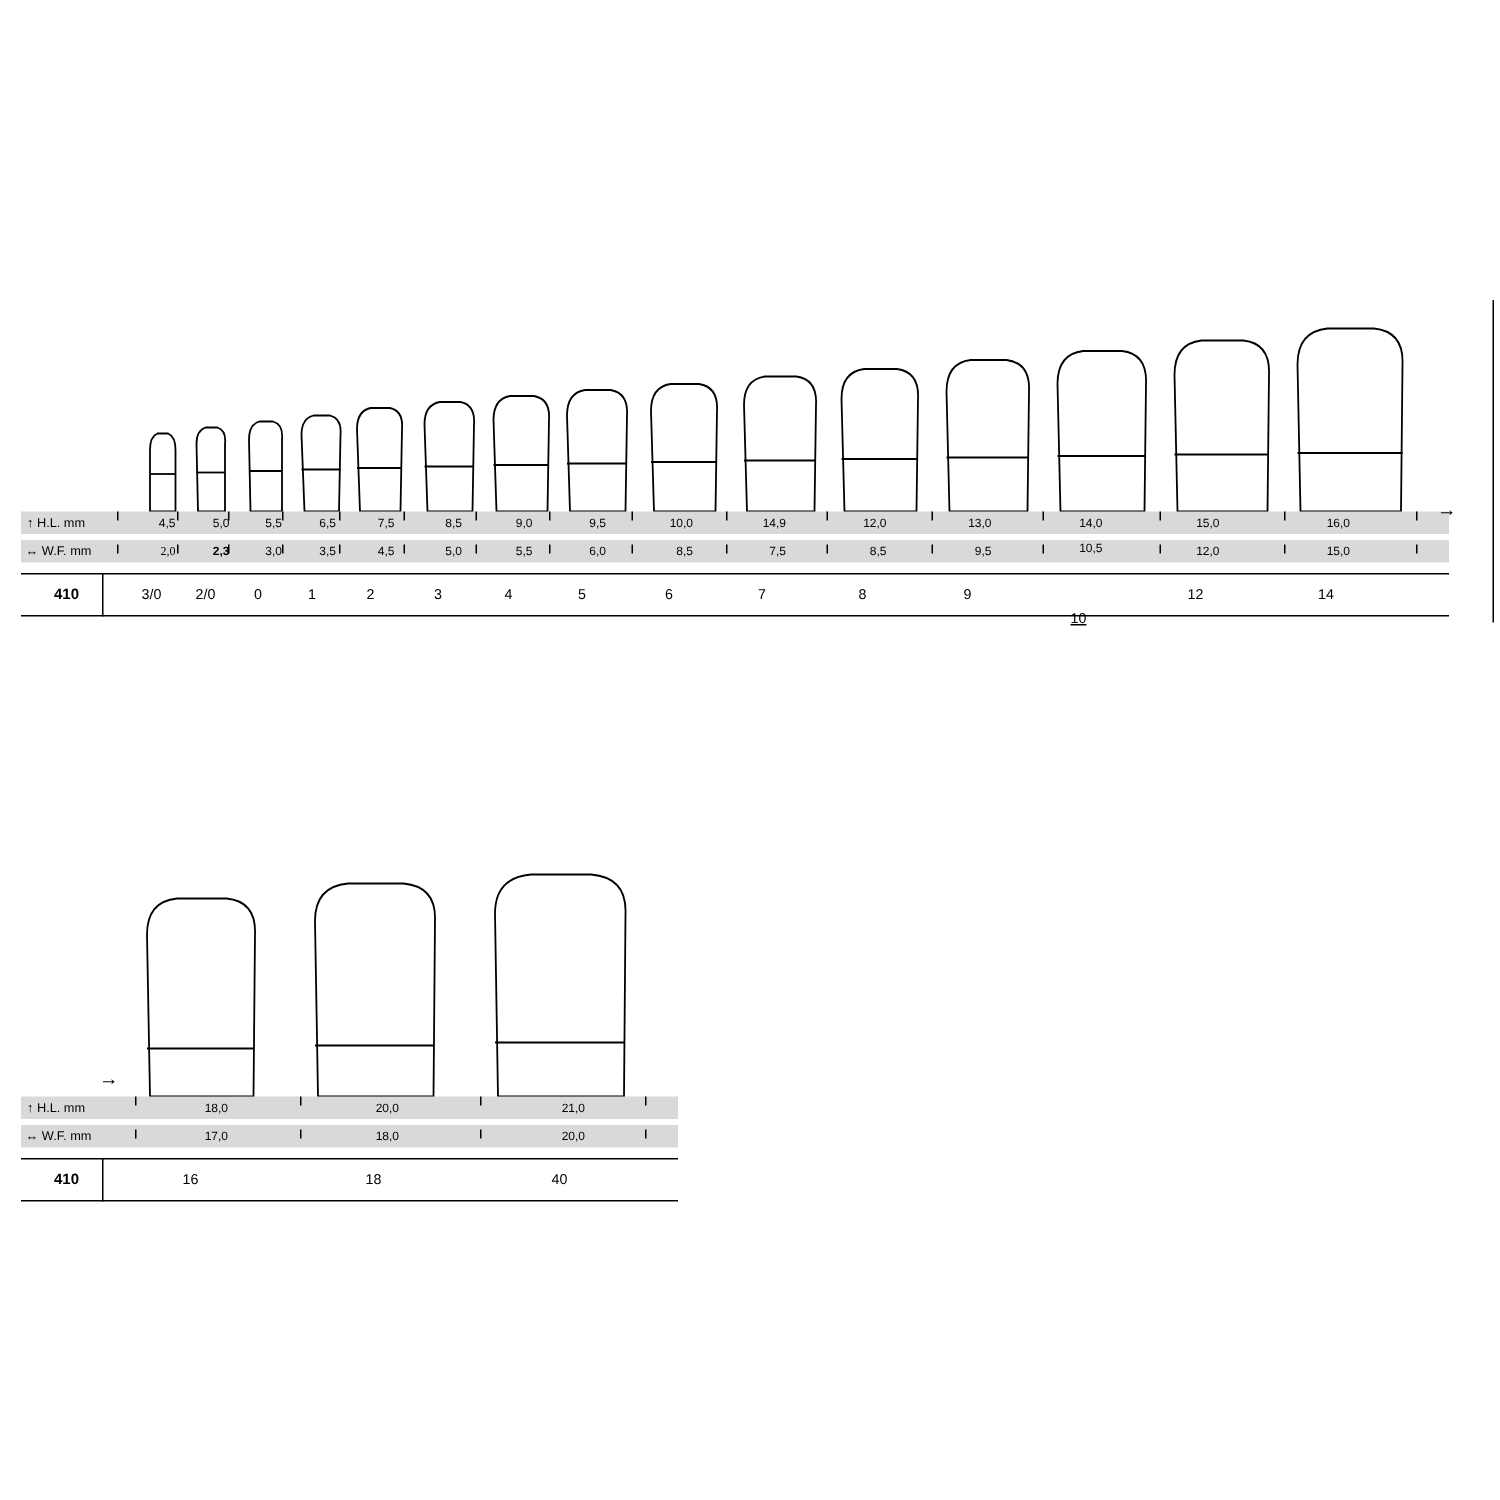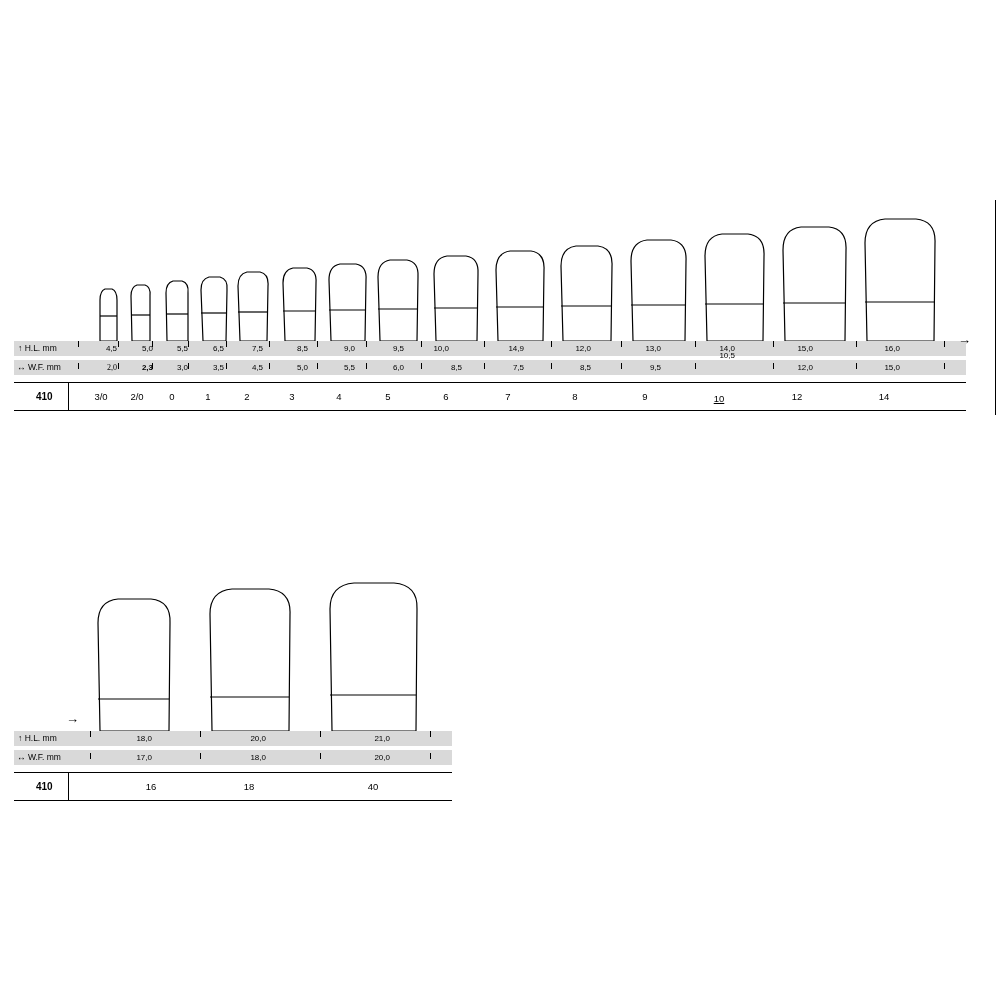--- a/index.html
+++ b/index.html
@@ -162,41 +162,41 @@
   <div class="arrow-right" style="left:958px; top:333px;">→</div>
 
   <div class="cell-value" style="left:85px;  top:341px; width:32px;">4,5</div>
   <div class="cell-value" style="left:121px; top:341px; width:32px;">5,0</div>
   <div class="cell-value" style="left:156px; top:341px; width:32px;">5,5</div>
   <div class="cell-value" style="left:192px; top:341px; width:32px;">6,5</div>
   <div class="cell-value" style="left:231px; top:341px; width:32px;">7,5</div>
   <div class="cell-value" style="left:276px; top:341px; width:32px;">8,5</div>
   <div class="cell-value" style="left:323px; top:341px; width:32px;">9,0</div>
   <div class="cell-value" style="left:372px; top:341px; width:32px;">9,5</div>
-  <div class="cell-value" style="left:417px; top:341px; width:32px;">10,0</div>
+  <div class="cell-value" style="left:430px; top:341px; width:32px;">10,0</div>
   <div class="cell-value" style="left:492px; top:341px; width:32px;">14,9</div>
   <div class="cell-value" style="left:559px; top:341px; width:32px;">12,0</div>
   <div class="cell-value" style="left:629px; top:341px; width:32px;">13,0</div>
   <div class="cell-value" style="left:703px; top:341px; width:32px;">14,0</div>
   <div class="cell-value" style="left:781px; top:341px; width:32px;">15,0</div>
   <div class="cell-value" style="left:868px; top:341px; width:32px;">16,0</div>
 
   <div class="cell-value" style="left:85px;  top:360px; width:32px;font-family:Liberation Serif, serif;">2,0</div>
   <div class="cell-value" style="left:121px; top:360px; width:32px;font-weight:bold;">2,3</div>
   <div class="cell-value" style="left:156px; top:360px; width:32px;">3,0</div>
   <div class="cell-value" style="left:192px; top:360px; width:32px;">3,5</div>
   <div class="cell-value" style="left:231px; top:360px; width:32px;">4,5</div>
   <div class="cell-value" style="left:276px; top:360px; width:32px;">5,0</div>
   <div class="cell-value" style="left:323px; top:360px; width:32px;">5,5</div>
   <div class="cell-value" style="left:372px; top:360px; width:32px;">6,0</div>
   <div class="cell-value" style="left:430px; top:360px; width:32px;">8,5</div>
   <div class="cell-value" style="left:492px; top:360px; width:32px;">7,5</div>
   <div class="cell-value" style="left:559px; top:360px; width:32px;">8,5</div>
   <div class="cell-value" style="left:629px; top:360px; width:32px;">9,5</div>
-  <div class="cell-value" style="left:703px; top:348px; width:32px;">10,5</div>
+  <div class="cell-value" style="left:703px; top:358px; width:32px;">10,5</div>
   <div class="cell-value" style="left:781px; top:360px; width:32px;">12,0</div>
   <div class="cell-value" style="left:868px; top:360px; width:32px;">15,0</div>
 
   <div class="tick" style="left:78px;  top:341px;"></div>
   <div class="tick" style="left:118px; top:341px;"></div>
   <div class="tick" style="left:152px; top:341px;"></div>
   <div class="tick" style="left:188px; top:341px;"></div>
   <div class="tick" style="left:226px; top:341px;"></div>
   <div class="tick" style="left:269px; top:341px;"></div>
   <div class="tick" style="left:317px; top:341px;"></div>
@@ -238,21 +238,21 @@
   <div class="size-value" style="left:156px; top:390px; width:32px;">0</div>
   <div class="size-value" style="left:192px; top:390px; width:32px;">1</div>
   <div class="size-value" style="left:231px; top:390px; width:32px;">2</div>
   <div class="size-value" style="left:276px; top:390px; width:32px;">3</div>
   <div class="size-value" style="left:323px; top:390px; width:32px;">4</div>
   <div class="size-value" style="left:372px; top:390px; width:32px;">5</div>
   <div class="size-value" style="left:430px; top:390px; width:32px;">6</div>
   <div class="size-value" style="left:492px; top:390px; width:32px;">7</div>
   <div class="size-value" style="left:559px; top:390px; width:32px;">8</div>
   <div class="size-value" style="left:629px; top:390px; width:32px;">9</div>
-  <div class="size-value" style="left:703px; top:392px; width:32px;text-decoration:underline;">10</div>
+  <div class="size-value" style="left:703px; top:406px; width:32px;text-decoration:underline;">10</div>
   <div class="size-value" style="left:781px; top:390px; width:32px;">12</div>
   <div class="size-value" style="left:868px; top:390px; width:32px;">14</div>
 
   <svg class="shapes" width="1000" height="1000">
     <g fill="none" stroke="#000" stroke-width="1.2">
 
       <path d="M100,731 L98,623 Q98,601 118,599 L151,599 Q171,601 170,623 L169,731 Z"></path>
       <line x1="98" y1="699" x2="169" y2="699"></line>
 
       <path d="M212,731 L210,614 Q210,591 232,589 L269,589 Q291,591 290,614 L289,731 Z"></path>
@@ -294,17 +294,17 @@
   <div class="tick" style="left:200px; top:753px;"></div>
   <div class="tick" style="left:320px; top:753px;"></div>
   <div class="tick" style="left:430px; top:753px;"></div>
 
   <div class="rule" style="left:14px; top:772px; width:438px;"></div>
   <div class="rule" style="left:14px; top:800px; width:438px;"></div>
   <div class="vrule" style="left:68px; top:772px; height:29px;"></div>
 
   <div class="series-code" style="left:36px; top:780px;">410</div>
 
-  <div class="size-value" style="left:134px; top:780px; width:34px;">16</div>
+  <div class="size-value" style="left:110px; top:780px; width:34px;">16</div>
   <div class="size-value" style="left:232px; top:780px; width:34px;">18</div>
   <div class="size-value" style="left:356px; top:780px; width:34px;">40</div>
 
 </div>
 
 </body></html>

